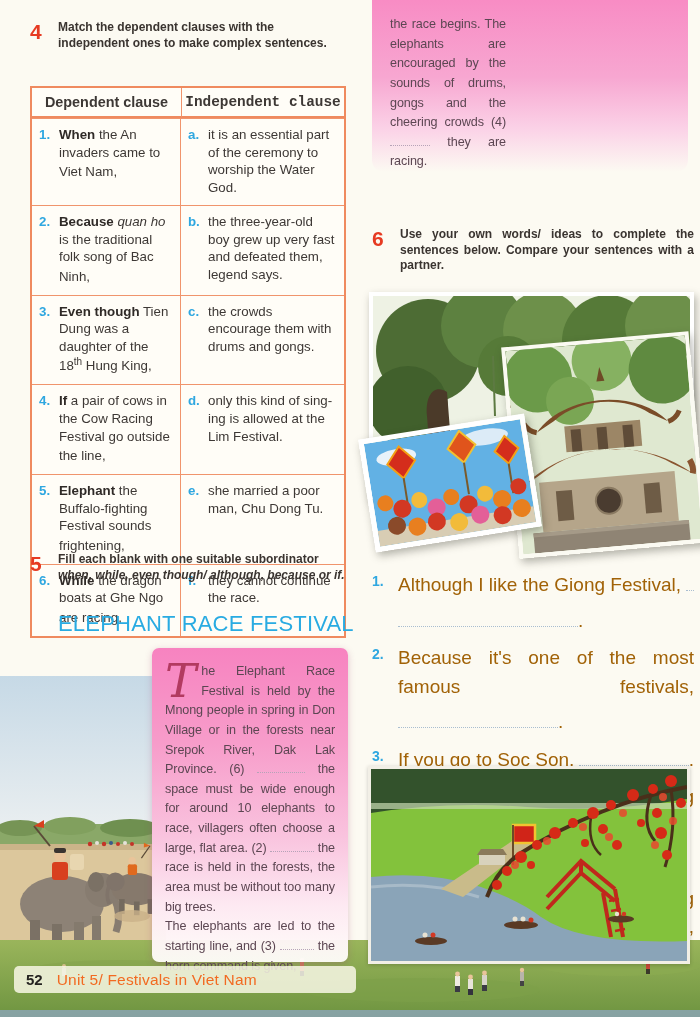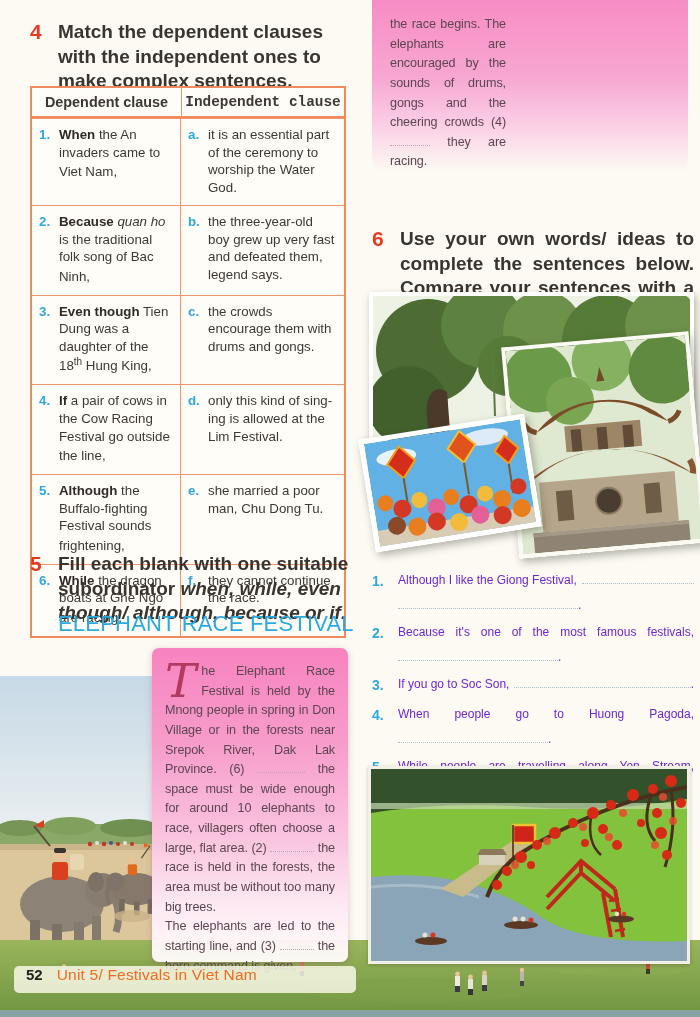--- a/index.html
+++ b/index.html
@@ -2,21 +2,21 @@
 <html><head>
 <meta charset="utf-8">
 <style>
   * { margin:0; padding:0; box-sizing:border-box; }
   body { background:#888; font-family:"Liberation Sans", sans-serif; }
   .page { position:relative; width:700px; height:1017px; background:#fcfaf2; overflow:hidden; margin:0 auto; }
 
   
   .exhead { display:flex; }
   .exnum { width:28px; flex-shrink:0; font-size:21px; font-weight:bold; color:#e63a22; line-height:1; padding-top:1px; }
-  .exinstr { font-size:19px; font-weight:bold; color:#3a3430; line-height:1.3; text-align:left; }
+  .exinstr { font-size:12px; font-weight:bold; color:#3a3430; line-height:1.3; text-align:left; }
   .bi { font-style:italic; }
 
   #ex4 { position:absolute; left:30px; top:20px; width:318px; }
   #ex5 { position:absolute; left:30px; top:552px; width:322px; }
   #ex5-title { position:absolute; left:58px; top:611px; font-size:22px; font-weight:normal; color:#29abe2; letter-spacing:.2px; }
   #ex6 { position:absolute; left:372px; top:227px; width:322px; }
   #ex6 .exinstr { text-align:justify; }
 
   
   #clause-table { position:absolute; left:30px; top:86px; width:316px; border:2px solid #ef8a5f; background:#fffdf7; font-size:13.3px; color:#3d3835; }
@@ -48,40 +48,40 @@
   .blank { display:inline-block; border-bottom:1.6px dotted #b6a3b8; height:11px; vertical-align:baseline; }
   .blank.bl { border-bottom-color:#a9bdd0; }
   .w34{width:34px} .w40{width:40px} .w44{width:44px} .w48{width:48px}
   .w150{width:150px} .w160{width:160px} .w180{width:180px}
   .fill { flex:1; margin-left:5px; }
 
   
   #sentences { position:absolute; left:372px; top:571px; width:322px; }
   .sent { display:flex; margin-bottom:9px; }
   .snum { width:26px; flex-shrink:0; color:#2fa7e0; font-weight:bold; font-size:14px; line-height:1.5; }
-  .sbody { flex:1; font-size:12px; line-height:1.5; color:#6d28d9; }
+  .sbody { flex:1; font-size:19px; line-height:1.5; color:#a16207; }
   .sline { display:flex; align-items:baseline; }
   .spread { text-align:justify; text-align-last:justify; }
   .l2 { margin-top:7px; }
 
   
   .photo { position:absolute; overflow:hidden; }
   .polaroid { border:4px solid #fff; box-shadow:2px 4px 8px rgba(40,40,30,.35); }
   #photo-left { left:0; top:676px; width:166px; height:276px; z-index:1; }
   #collage { position:absolute; left:366px; top:290px; width:334px; height:280px; z-index:2; }
   .photo-tree { left:3px; top:2px; width:325px; height:207px; }
   .photo-pagoda { left:144px; top:49px; width:188px; height:212px; transform:rotate(-5deg); border-color:#fbfaf2; }
   .photo-crowd { left:0; top:136px; width:168px; height:114px; transform:rotate(-9deg); border-width:5px; }
   #photo-bottom { left:368px; top:766px; width:322px; height:198px; border:3px solid #f2efe6; z-index:3; box-shadow:0 1px 4px rgba(0,0,0,.2); }
 
   #grass { position:absolute; left:0; top:940px; width:700px; height:77px; z-index:2; }
 
   
   #footerbar { position:absolute; left:14px; top:966px; width:342px; height:27px; z-index:8;
-    background:rgba(253,250,236,.82); border-radius:5px; display:flex; padding:0 12px; }
+    background:rgba(253,250,236,.82); border-radius:5px; display:flex; align-items:center; padding:0 12px; }
   #page-num { font-size:15px; font-weight:bold; color:#242220; margin-right:14px; }
   #footer-title { font-size:15.5px; color:#f26a21; letter-spacing:.2px; }
 </style>
 </head>
 <body>
 
 <div class="page">
 
   <div id="ex4" class="exhead">
     <span class="exnum">4</span>
@@ -130,21 +130,21 @@
           <span class="ctext"><b>If</b><i></i><span> a pair of cows in the Cow Racing Festival go outside the line,</span><sup></sup><span></span></span>
         </div>
       <div class="td">
           <span class="cnum">d.</span>
           <span class="ctext">only this kind of sing-ing is allowed at the Lim Festival.</span>
         </div>
     </div>
     <div class="tgrid trow">
       <div class="td dep">
           <span class="cnum">5.</span>
-          <span class="ctext"><b>Although</b><i></i><span> the Buffalo-fighting Festival sounds frightening,</span><sup></sup><span></span></span>
+          <span class="ctext"><b>Elephant</b><i></i><span> the Buffalo-fighting Festival sounds frightening,</span><sup></sup><span></span></span>
         </div>
       <div class="td">
           <span class="cnum">e.</span>
           <span class="ctext">she married a poor man, Chu Dong Tu.</span>
         </div>
     </div>
     <div class="tgrid trow">
       <div class="td dep">
           <span class="cnum">6.</span>
           <span class="ctext"><b>While</b><i></i><span> the dragon boats at Ghe Ngo are racing,</span><sup></sup><span></span></span>

